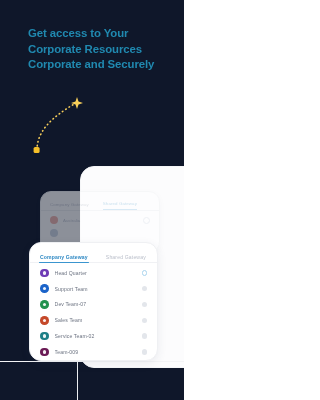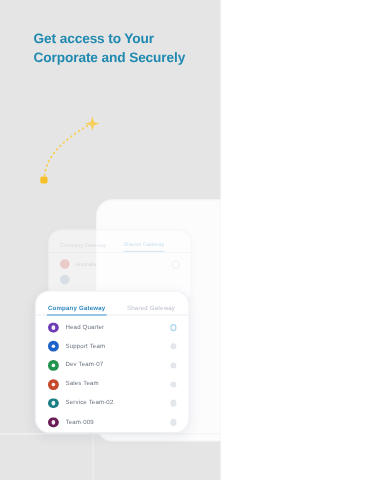--- a/index.html
+++ b/index.html
@@ -14,21 +14,21 @@
     position: relative;
     font-family: "Liberation Sans", sans-serif;
     -webkit-font-smoothing: antialiased;
   }
 
   #screen {
     position: absolute;
     inset: 0;
     width: 184px;
     height: 400px;
-    background: #e5e5e5;
+    background: #0f172a;
     overflow: hidden;
   }
 
   
   .headline {
     position: absolute;
     left: 28px;
     top: 26px;
     width: 150px;
     color: #2089b0;
@@ -248,20 +248,21 @@
     box-sizing: border-box;
   }
 </style>
 </head>
 <body>
 
 <div id="screen">
 
   <div class="headline" style="color: rgb(32, 137, 176);">
     <span class="hl-line">Get access to Your</span>
+    <span class="hl-line">Corporate Resources</span>
     <span class="hl-line">Corporate and Securely</span>
   </div>
 
   <svg class="deco-path" viewBox="0 0 70 70">
     <path d="M 13 58 C 13 40, 26 26, 52 11" fill="none" stroke="#f8cf5a" stroke-width="1.6" stroke-linecap="round" stroke-dasharray="0.6 3.4"></path>
     <rect x="9.6" y="55" width="6" height="6" rx="1.6" fill="#f5c029"></rect>
     <g fill="#f8cf5a">
       <path d="M 53 5 L 54.5 9.6 L 59 11 L 54.5 12.4 L 53 17 L 51.5 12.4 L 47 11 L 51.5 9.6 Z"></path>
     </g>
   </svg>

